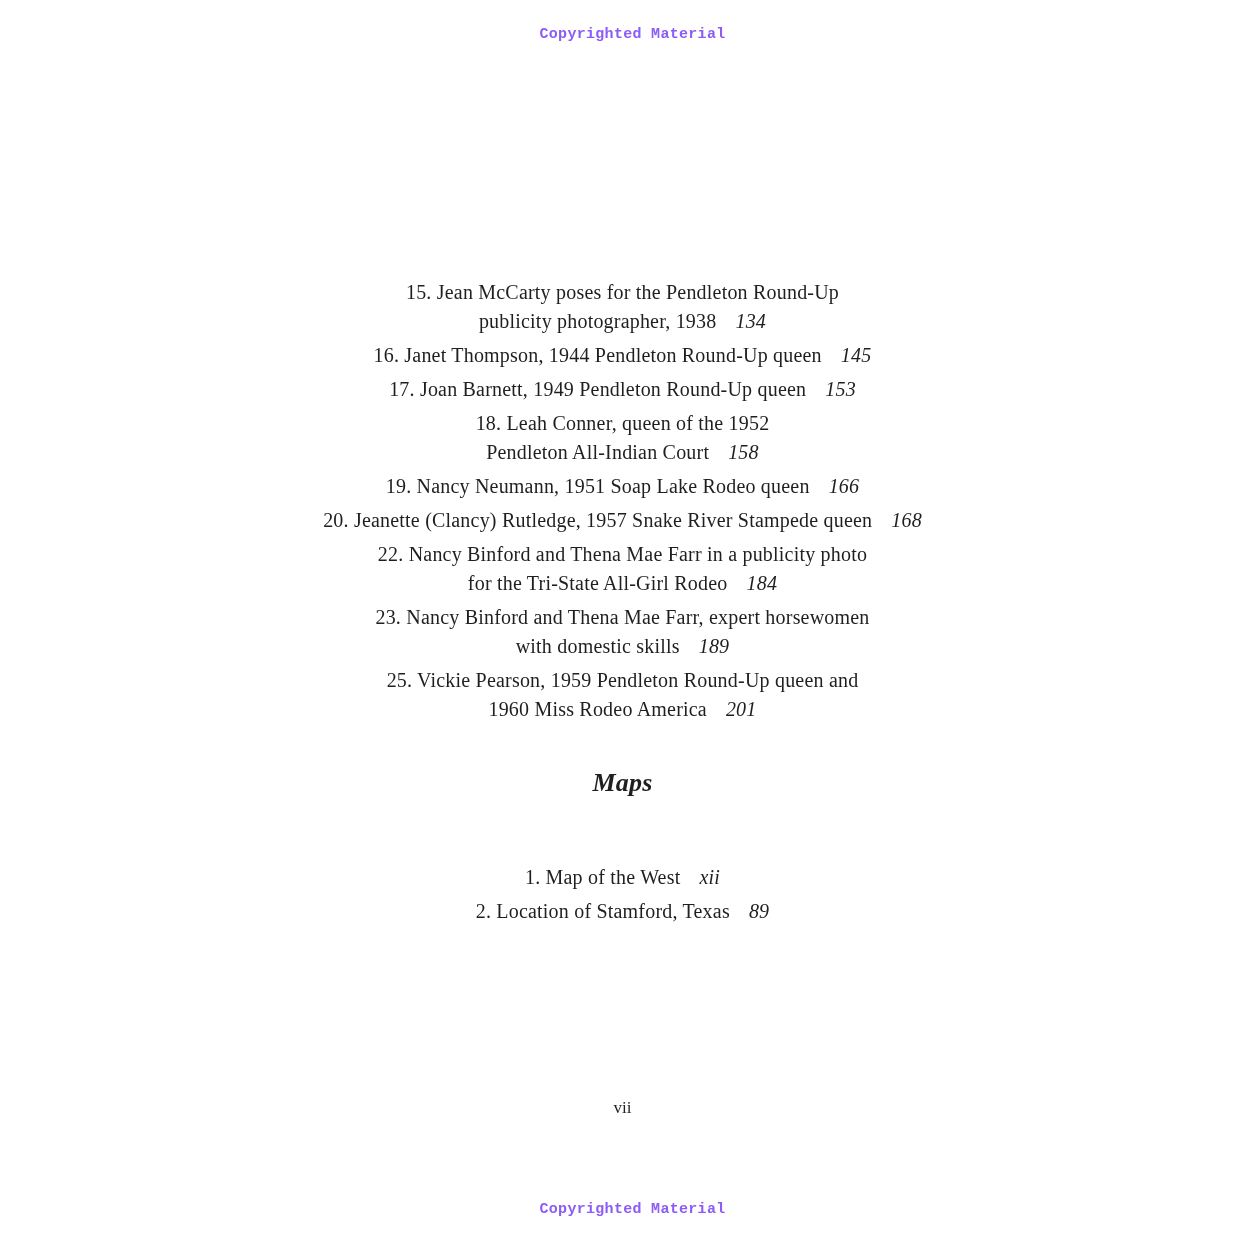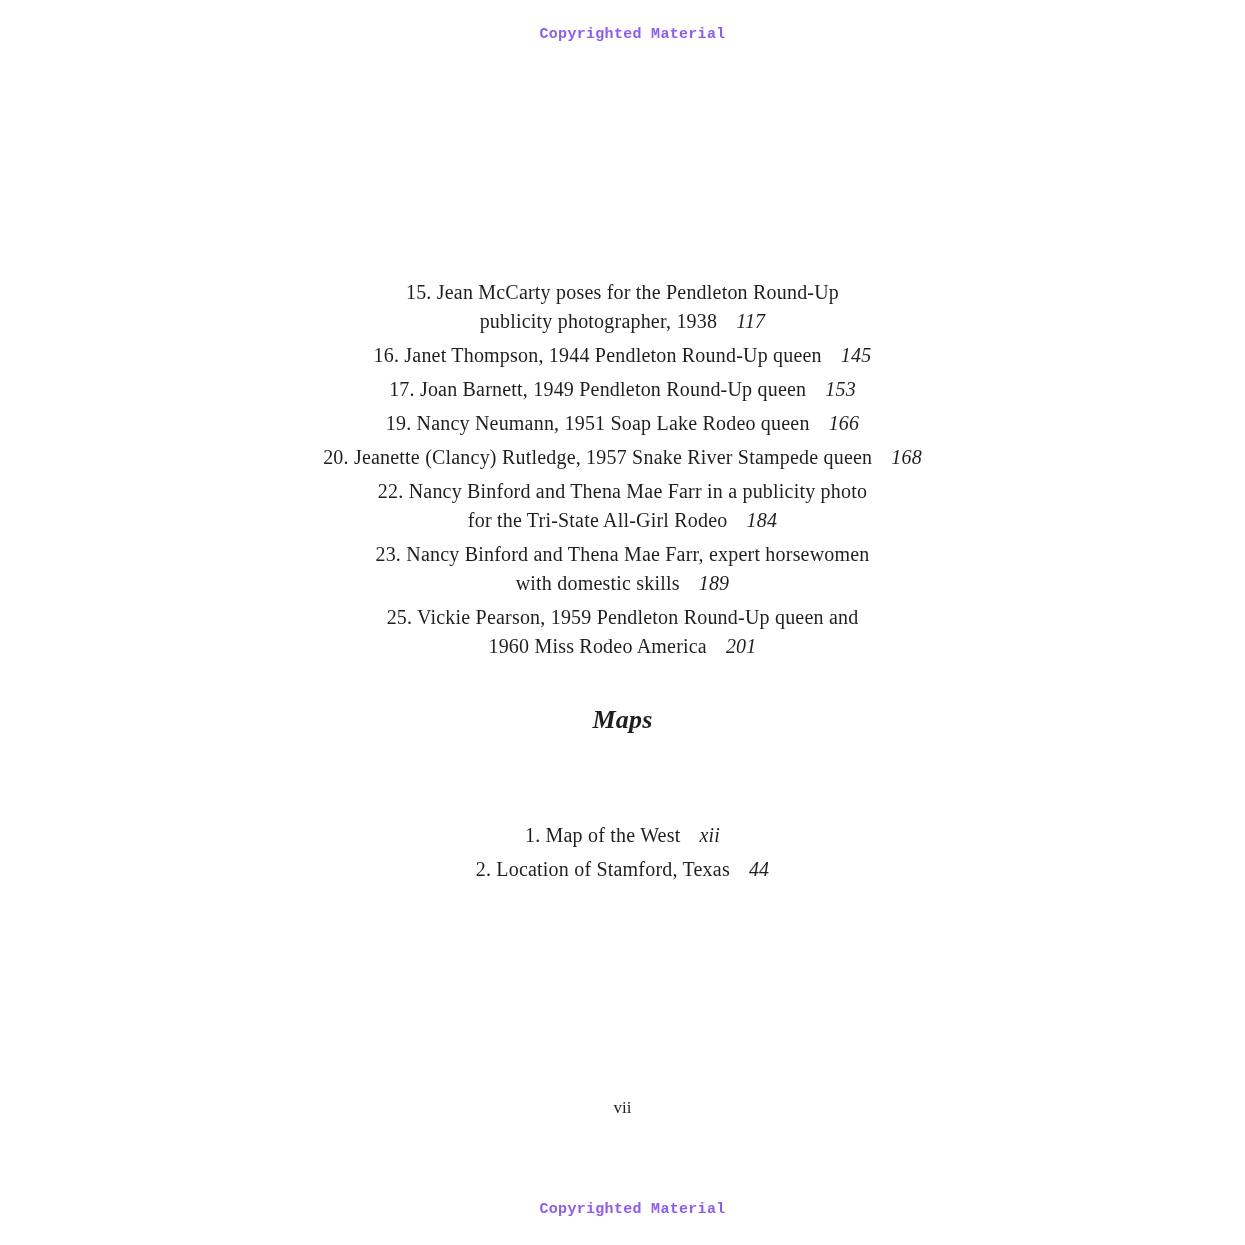--- a/index.html
+++ b/index.html
@@ -51,21 +51,21 @@
     margin-left: 19px;
   }
   .maps-heading {
     margin: 44px 0 1px 0;
     font-size: 26px;
     line-height: 30px;
     font-weight: bold;
     font-style: italic;
     letter-spacing: 0.2px;
   }
-  .maps-entries { margin-top: 86px; }
+  .maps-entries { margin-top: 65px; }
   .folio {
     position: absolute;
     top: 1098px;
     left: 0;
     width: 100%;
     text-align: center;
     font-size: 17px;
     line-height: 20px;
     color: #1f1f1f;
   }
@@ -75,27 +75,31 @@
 
 <div class="page">
 
   <div class="copyright top">Copyrighted Material</div>
 
   <div class="content">
 
     <section class="entries">
         <div class="entry">
           <div class="entry-line">15. Jean McCarty poses for the Pendleton Round-Up</div>
-          <div class="entry-line">publicity photographer, 1938<span class="pageref">117</span></div>
+          <div class="entry-line">publicity photographer, 1938<span class="pageref">134</span></div>
         </div>
         <div class="entry">
           <div class="entry-line">16. Janet Thompson, 1944 Pendleton Round-Up queen<span class="pageref">145</span></div>
         </div>
         <div class="entry">
           <div class="entry-line">17. Joan Barnett, 1949 Pendleton Round-Up queen<span class="pageref">153</span></div>
+        </div>
+        <div class="entry">
+          <div class="entry-line">18. Leah Conner, queen of the 1952</div>
+          <div class="entry-line">Pendleton All-Indian Court<span class="pageref">158</span></div>
         </div>
         <div class="entry">
           <div class="entry-line">19. Nancy Neumann, 1951 Soap Lake Rodeo queen<span class="pageref">166</span></div>
         </div>
         <div class="entry">
           <div class="entry-line">20. Jeanette (Clancy) Rutledge, 1957 Snake River Stampede queen<span class="pageref">168</span></div>
         </div>
         <div class="entry">
           <div class="entry-line">22. Nancy Binford and Thena Mae Farr in a publicity photo</div>
           <div class="entry-line">for the Tri-State All-Girl Rodeo<span class="pageref">184</span></div>
@@ -110,21 +114,21 @@
         </div>
       </section>
 
     <h2 class="maps-heading">Maps</h2>
 
     <section class="entries maps-entries">
         <div class="entry">
           <div class="entry-line">1. Map of the West<span class="pageref">xii</span></div>
         </div>
         <div class="entry">
-          <div class="entry-line">2. Location of Stamford, Texas<span class="pageref">44</span></div>
+          <div class="entry-line">2. Location of Stamford, Texas<span class="pageref">89</span></div>
         </div>
       </section>
 
   </div>
 
   <div class="folio">vii</div>
 
   <div class="copyright bottom">Copyrighted Material</div>
 
 </div>

